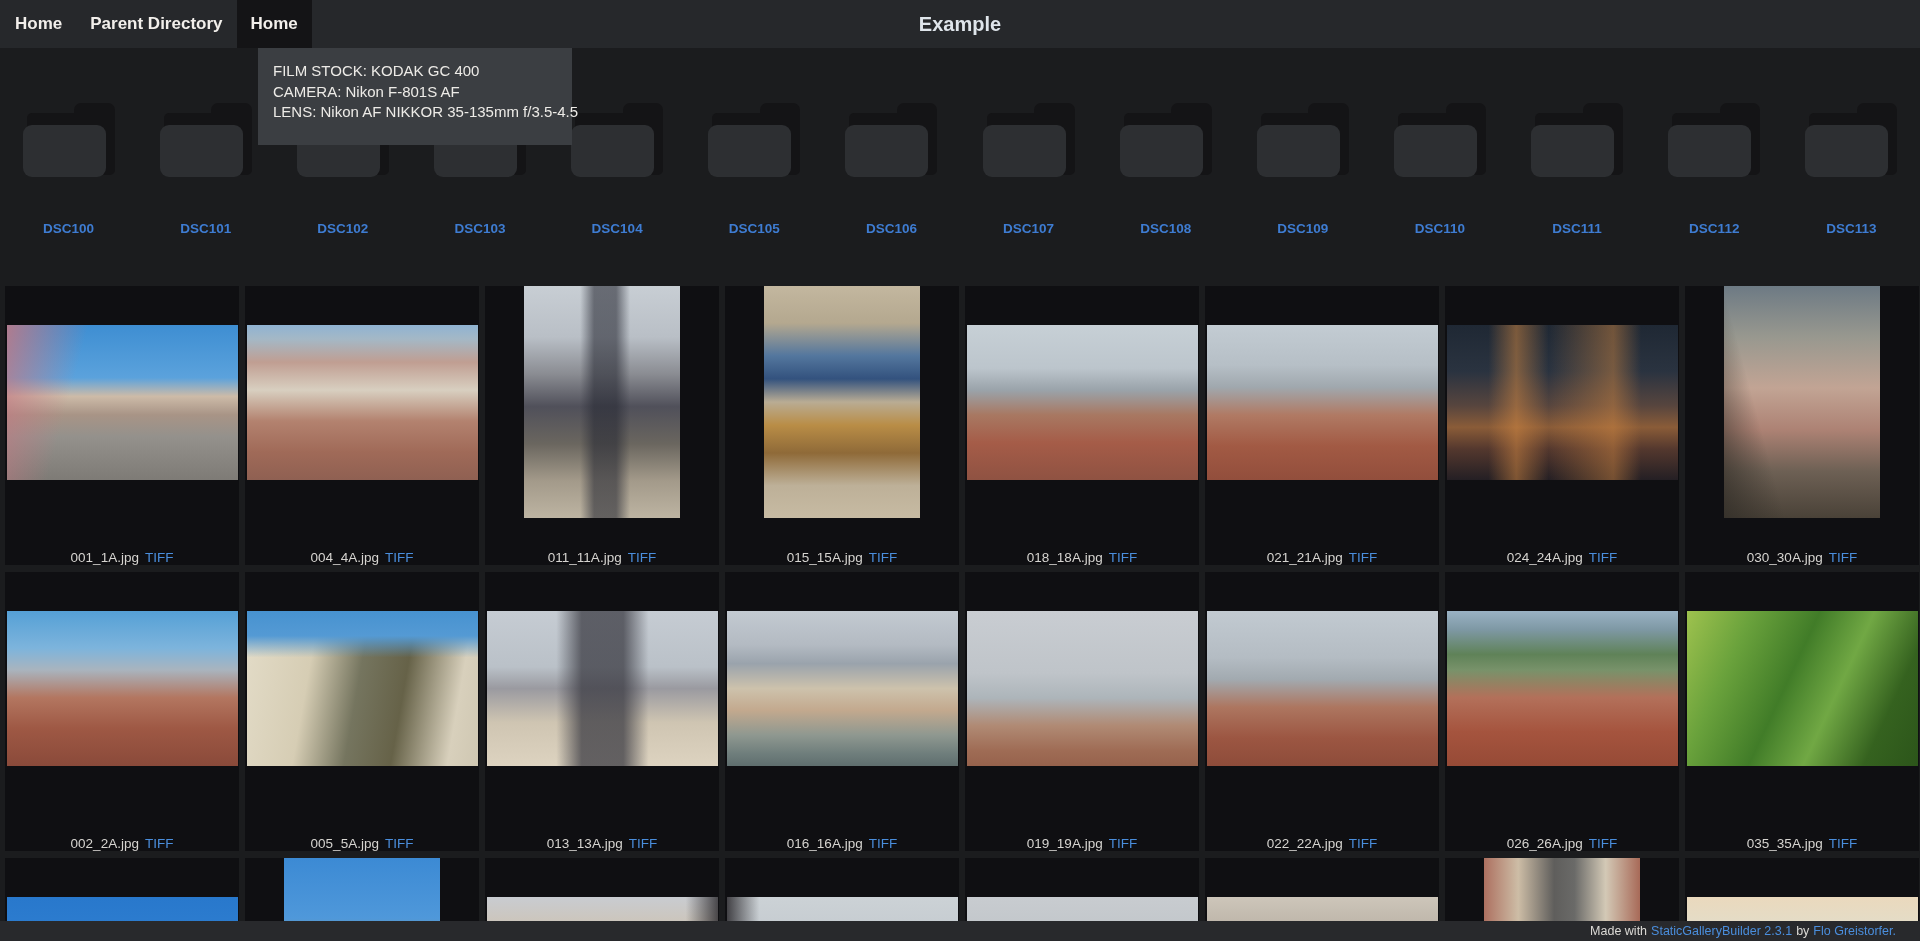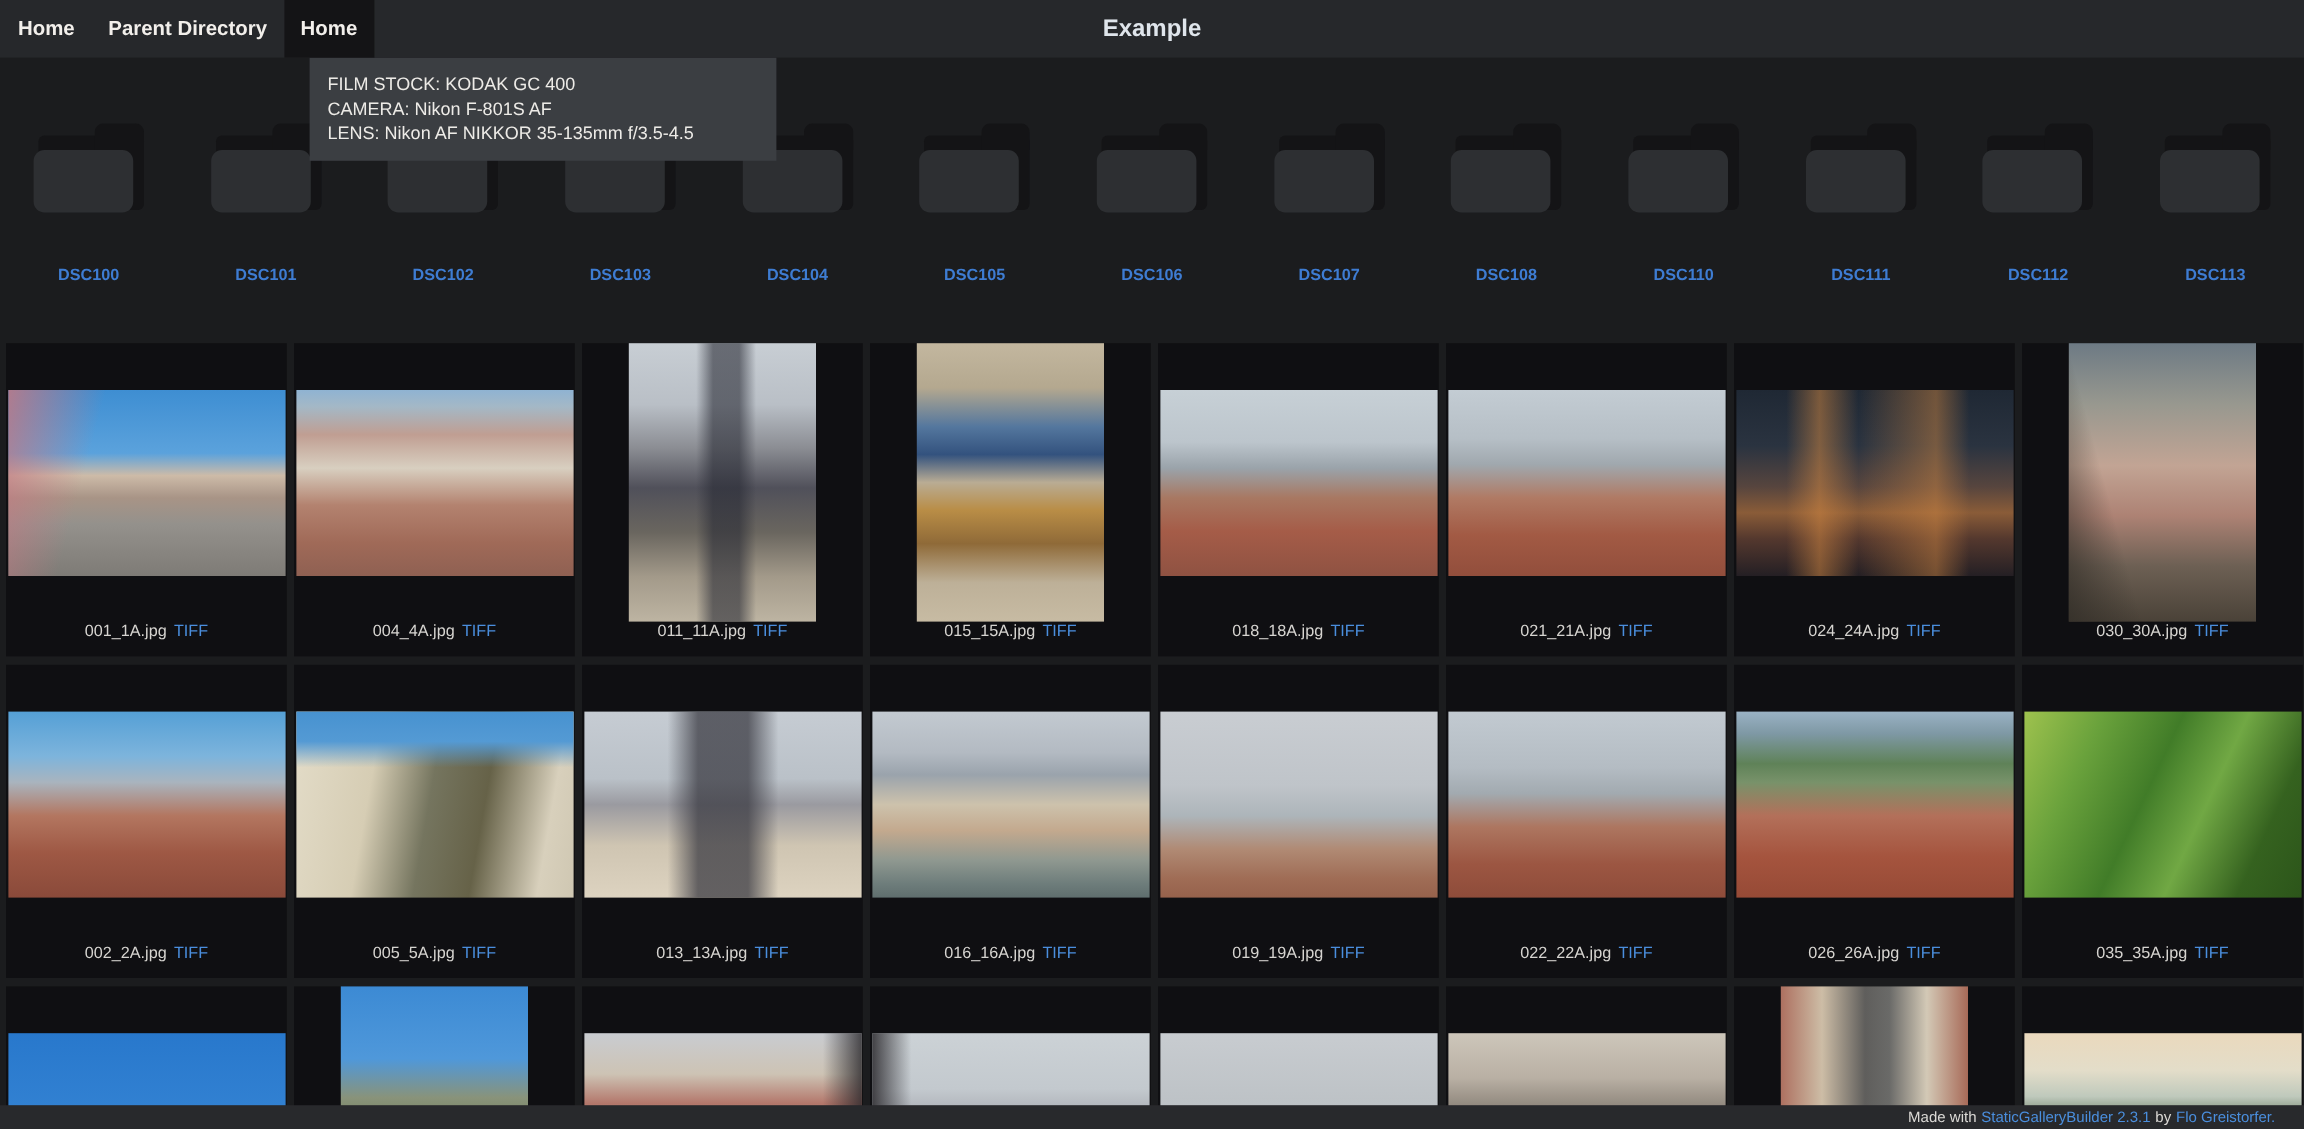--- a/index.html
+++ b/index.html
@@ -16,42 +16,42 @@
     background:var(--page-bg);
     font-family:"Liberation Sans", sans-serif;
   }
   
   .nav{height:48px;background:var(--nav-bg);display:flex;align-items:stretch;padding-left:1px;position:relative;z-index:20;}
   .nav-item{display:flex;align-items:center;padding:0 14px;font-size:17px;font-weight:bold;color:var(--nav-text);cursor:pointer;}
   .nav-item.active{background:var(--nav-active-bg);}
   .nav-title{position:absolute;left:0;right:0;top:0;height:48px;line-height:48px;text-align:center;font-size:20px;font-weight:bold;color:var(--title-text);pointer-events:none;}
   
   .tooltip{
-    position:absolute;left:258px;top:48px;width:389px;z-index:15;
+    position:absolute;left:258px;top:48px;width:314px;z-index:15;
     background:var(--tooltip-bg);color:var(--tooltip-text);
-    padding:13px 15px 11px 15px;font-size:15px;line-height:20.5px;white-space:nowrap;
+    padding:13px 15px 22px 15px;font-size:15px;line-height:20.5px;white-space:nowrap;
   }
   
   .folders{display:flex;margin-top:55px;width:1920px;}
   .folder-cell{flex:1 1 0;display:flex;flex-direction:column;align-items:center;cursor:pointer;gap:32px;}
   .folder-icon{position:relative;width:92px;height:74px;}
   .folder-back{position:absolute;left:4px;right:0;top:10px;bottom:2px;background:var(--folder-back);border-radius:5px;}
   .folder-back::before{content:"";position:absolute;top:-10px;right:0;width:46%;height:22px;background:var(--folder-back);border-radius:7px 7px 0 0;}
   .folder-front{position:absolute;left:0;top:22px;right:9px;bottom:0;background:var(--folder-front);border-radius:9px;}
   .folder-label{margin-top:12px;font-size:13.5px;font-weight:bold;color:var(--folder-label);}
   
   .grid{margin-top:50px;width:1920px;}
   .grid-row{display:flex;margin-bottom:7px;padding-left:2px;}
   .grid-cell{width:240px;flex:0 0 240px;display:flex;}
   .photo-card{margin:0 3px;width:234px;background:var(--card-bg);display:flex;flex-direction:column;}
   .thumb-area{height:232px;display:flex;align-items:center;justify-content:center;}
   .thumb{cursor:pointer;}
   .thumb.landscape{width:231px;height:155px;}
   .thumb.portrait{width:156px;height:232px;}
-  .caption{height:29px;display:flex;align-items:flex-start;justify-content:center;font-size:13.5px;color:var(--filename);}
+  .caption{height:29px;display:flex;align-items:flex-end;justify-content:center;font-size:13.5px;color:var(--filename);margin-top:18px;}
   .caption .fname{margin-right:6px;}
   .caption .tiff{color:var(--link-blue);cursor:pointer;text-decoration:none;}
   
   .footer{
     position:absolute;left:0;right:0;bottom:0;height:20px;background:var(--footer-bg);z-index:30;
     display:flex;align-items:center;justify-content:flex-end;padding-right:24px;
     font-size:12.5px;color:var(--footer-text);
   }
   .footer span{margin-left:4px;}
   .footer a{color:var(--link-blue);margin-left:4px;text-decoration:none;cursor:pointer;}
@@ -134,20 +134,27 @@
         <div class="folder-back"></div>
         <div class="folder-front"></div>
       </div>
       <div class="folder-label">DSC108</div>
     </div>
     <div class="folder-cell">
       <div class="folder-icon">
         <div class="folder-back"></div>
         <div class="folder-front"></div>
       </div>
+      <div class="folder-label">DSC109</div>
+    </div>
+    <div class="folder-cell">
+      <div class="folder-icon">
+        <div class="folder-back"></div>
+        <div class="folder-front"></div>
+      </div>
       <div class="folder-label">DSC110</div>
     </div>
     <div class="folder-cell">
       <div class="folder-icon">
         <div class="folder-back"></div>
         <div class="folder-front"></div>
       </div>
       <div class="folder-label">DSC111</div>
     </div>
     <div class="folder-cell">

